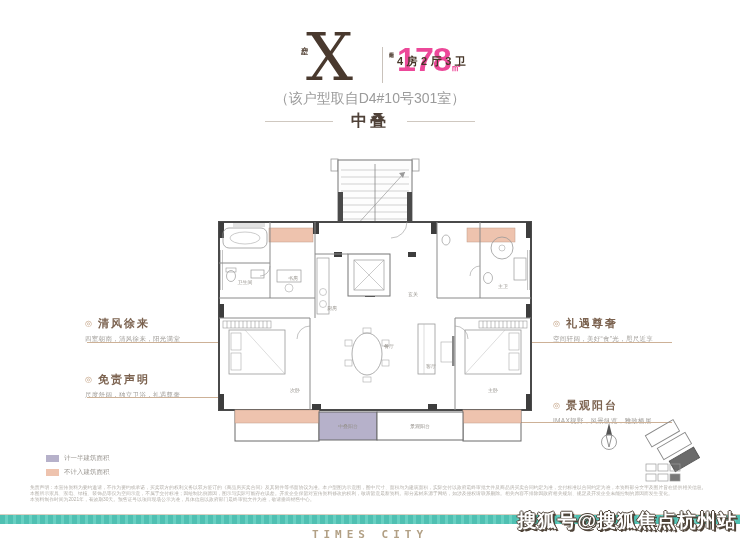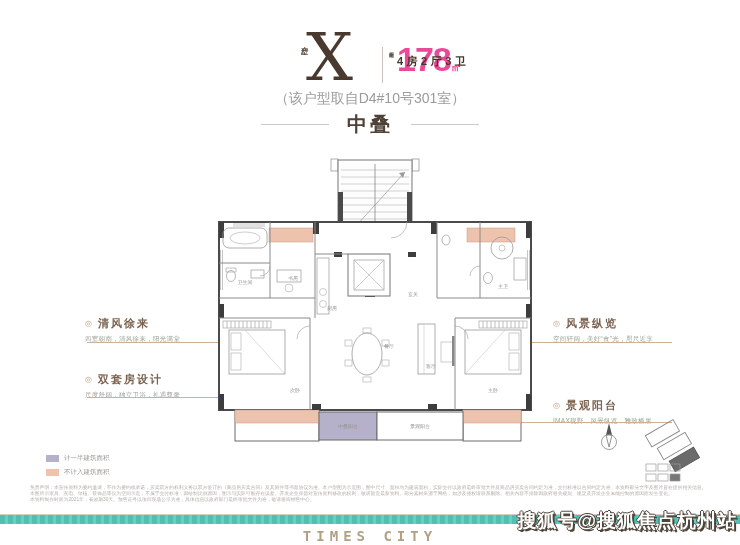--- a/index.html
+++ b/index.html
@@ -15,21 +15,21 @@
   .hdr-area-prefix { position:absolute; left:389px; top:49px; writing-mode:vertical-rl; text-orientation:upright;
     font-size:4.5px; line-height:5px; color:#5a4a3e; }
   .hdr-area { position:absolute; left:397px; top:40px; font-size:34px; font-weight:bold; color:#ec4899; letter-spacing:-1px; }
   .hdr-area .unit { font-size:11px; font-weight:bold; letter-spacing:0; }
   .hdr-spec { position:absolute; left:397px; top:54px; font-size:11px; font-weight:bold; color:#453527; letter-spacing:3.5px; }
   .hdr-note { position:absolute; left:0; top:90px; width:740px; text-align:center; font-size:14px; color:#9b9b9b; }
 
   
   .section-row { position:absolute; left:0; top:111px; width:740px; display:flex; align-items:center; justify-content:center; }
   .section-line { width:68px; height:1px; background:#cfc8c0; }
-  .section-title { font-size:20px; font-weight:bold; color:#4f4138; letter-spacing:3px; margin:0 18px;font-family:Liberation Serif, serif; }
+  .section-title { font-size:16px; font-weight:bold; color:#4f4138; letter-spacing:3px; margin:0 18px;font-family:Liberation Serif, serif; }
 
   
   .anno { position:absolute; width:135px; }
   .anno-title { display:flex; align-items:center; font-size:11px; font-weight:bold; color:#7c6350; letter-spacing:2px; }
   .anno-bullet { font-size:8px; color:#c2a183; margin-right:4px; font-weight:normal; }
   .anno-sub { margin-top:4px; font-size:6.5px; color:#a3a09c; letter-spacing:0.3px; }
   .leader { position:absolute; height:1px; background:#cdb197; }
   .dot { position:absolute; width:4px; height:4px; border-radius:50%; background:#cdb197; }
 
   
@@ -49,21 +49,21 @@
 
   
   .disclaimer { position:absolute; left:30px; top:485px; width:682px; font-size:4.8px; line-height:6.2px;
     color:#b3afa9; text-align:justify; }
   .disclaimer .short { width:62%; }
 
   
   .teal-band { position:absolute; left:0; top:514px; width:740px; height:10px; border-top:1px solid #d9d0c2;
     background:repeating-linear-gradient(90deg, #4fc0b2 0px, #4fc0b2 5px, #68d0c2 5px, #68d0c2 8px); }
   .brand { position:absolute; left:0; top:528px; width:740px; text-align:center;
-    font-family:"DejaVu Sans Mono", monospace; font-size:14px; font-weight:bold; letter-spacing:5px; color:#b2a085; }
+    font-family:"DejaVu Sans Mono", monospace; font-size:11px; font-weight:bold; letter-spacing:5px; color:#b2a085; }
   .watermark { position:absolute; right:3px; top:508px; font-size:19px; font-weight:bold; color:#ffffff; letter-spacing:1px;
     text-shadow:2px 2px 0 #4e4338, -1px 0 0 #4e4338, 0 -1px 0 #4e4338, 1px 0 0 #4e4338, 0 1px 0 #4e4338; }
 </style>
 </head>
 <body>
 
 <div class="page">
 
   <div class="hdr-type-label">户型</div>
   <div class="hdr-x">X</div>
@@ -82,29 +82,29 @@
   <div class="anno" style="left:85px; top:316px;">
     <div class="anno-title">
         <span class="anno-bullet">◎</span>
         <span>清风徐来</span>
       </div>
     <div class="anno-sub">四室朝南，清风徐来，阳光满堂</div>
   </div>
   <div class="anno" style="left:85px; top:372px;">
     <div class="anno-title">
         <span class="anno-bullet">◎</span>
-        <span>双套房设计</span>
+        <span>免责声明</span>
       </div>
     <div class="anno-sub">尺度舒阔，独立卫浴，礼遇尊奢</div>
   </div>
 
   <div class="anno" style="left:553px; top:316px;">
     <div class="anno-title">
         <span class="anno-bullet">◎</span>
-        <span>风景纵览</span>
+        <span>礼遇尊奢</span>
       </div>
     <div class="anno-sub">空间轩阔，美好“食”光，咫尺近享</div>
   </div>
   <div class="anno" style="left:553px; top:398px;">
     <div class="anno-title">
         <span class="anno-bullet">◎</span>
         <span>景观阳台</span>
       </div>
     <div class="anno-sub">IMAX视野，风景纵览，雅致栖居</div>
   </div>

